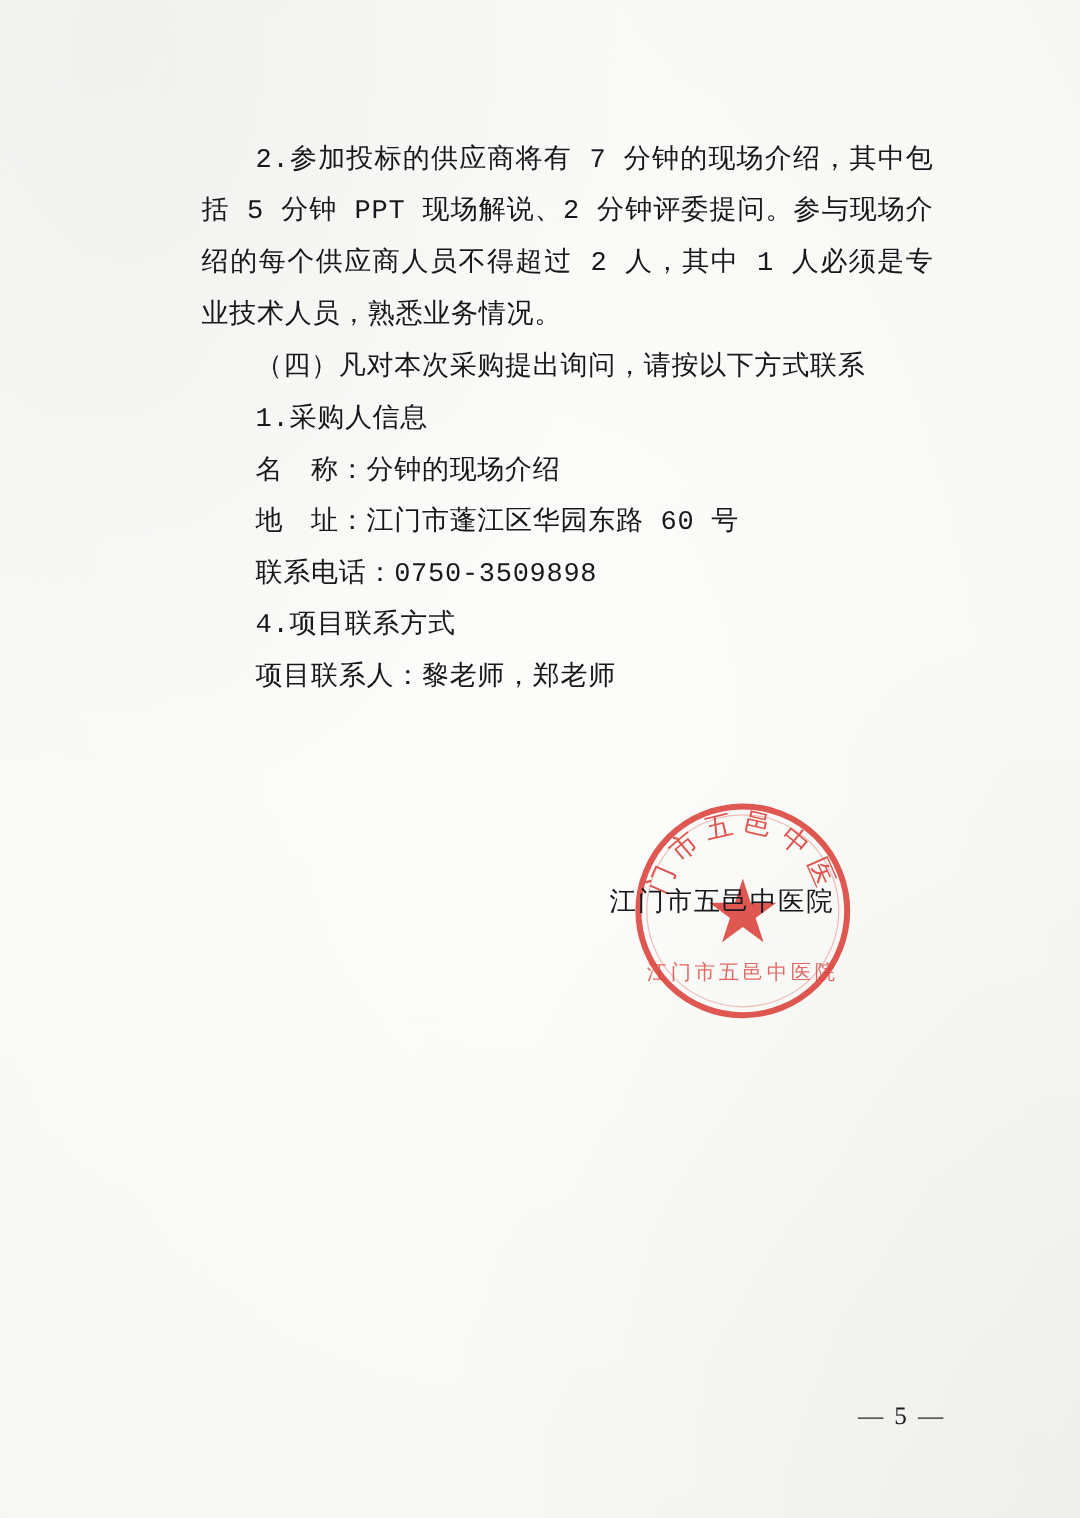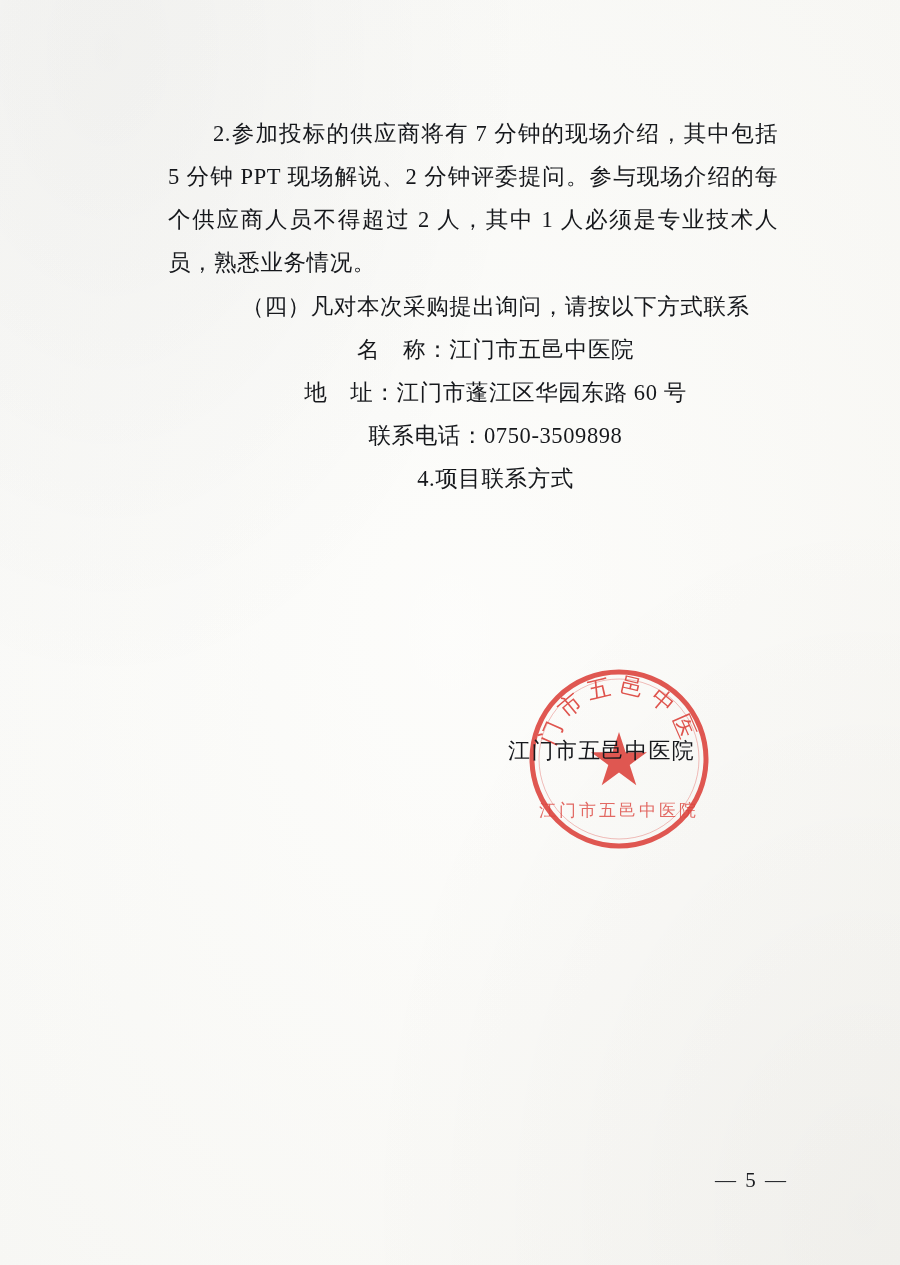--- a/index.html
+++ b/index.html
@@ -27,39 +27,39 @@
       radial-gradient(ellipse at 12% 4%, rgba(0,0,0,0.035) 0%, rgba(0,0,0,0) 38%),
       radial-gradient(ellipse at 96% 96%, rgba(0,0,0,0.03) 0%, rgba(0,0,0,0) 42%),
       radial-gradient(ellipse at 50% 50%, rgba(255,255,255,0.4) 0%, rgba(0,0,0,0.015) 100%);
     pointer-events: none;
   }
   .content {
     position: absolute;
     left: 168px;
     top: 112px;
     width: 610px;
+    font-family: Liberation Mono, monospace;
   }
   .para {
     font-size: 22.5px;
     line-height: 43px;
     letter-spacing: 0.6px;
     color: #16181c;
     text-align: justify;
     text-justify: inter-ideograph;
     text-indent: 45px;
     margin: 0 0 1px 0;
   }
   .line {
     font-size: 22.5px;
     line-height: 43px;
     letter-spacing: 0.6px;
     color: #16181c;
     margin: 0;
     white-space: pre;
-    text-align: center;
   }
   .line-indent {
     text-indent: 45px;
   }
   .sig-block {
     position: absolute;
     left: 508px;
     top: 730px;
     width: 260px;
   }
@@ -102,24 +102,26 @@
 <body>
 
 <div class="page">
   <div class="paper-shade"></div>
 
   <div class="content">
     <p class="para">2.参加投标的供应商将有 7 分钟的现场介绍，其中包括 5 分钟 PPT 现场解说、2 分钟评委提问。参与现场介绍的每个供应商人员不得超过 2 人，其中 1 人必须是专业技术人员，熟悉业务情况。</p>
 
     <p class="line line-indent">（四）凡对本次采购提出询问，请按以下方式联系</p>
 
-    <p class="line line-indent">名　称：江门市五邑中医院</p>
+    <p class="line line-indent">1.采购人信息</p>
+    <p class="line line-indent">名　称：分钟的现场介绍</p>
     <p class="line line-indent">地　址：江门市蓬江区华园东路 60 号</p>
     <p class="line line-indent">联系电话：0750-3509898</p>
     <p class="line line-indent">4.项目联系方式</p>
+    <p class="line line-indent">项目联系人：黎老师，郑老师</p>
   </div>
 
   <div class="seal">
     <svg class="seal-svg" viewBox="0 0 190 190" xmlns="http://www.w3.org/2000/svg">
       <defs>
         <path id="sealArc" d="M 30,95 A 65,65 0 1 1 160,95"></path>
       </defs>
       <circle cx="95" cy="95" r="87" fill="none" stroke="#d7261f" stroke-width="5" opacity="0.9"></circle>
       <circle cx="95" cy="95" r="80" fill="none" stroke="#d7261f" stroke-width="1" opacity="0.35"></circle>
       <text font-family="'Liberation Serif', serif" font-size="23" fill="#d7261f" letter-spacing="7" opacity="0.92">

